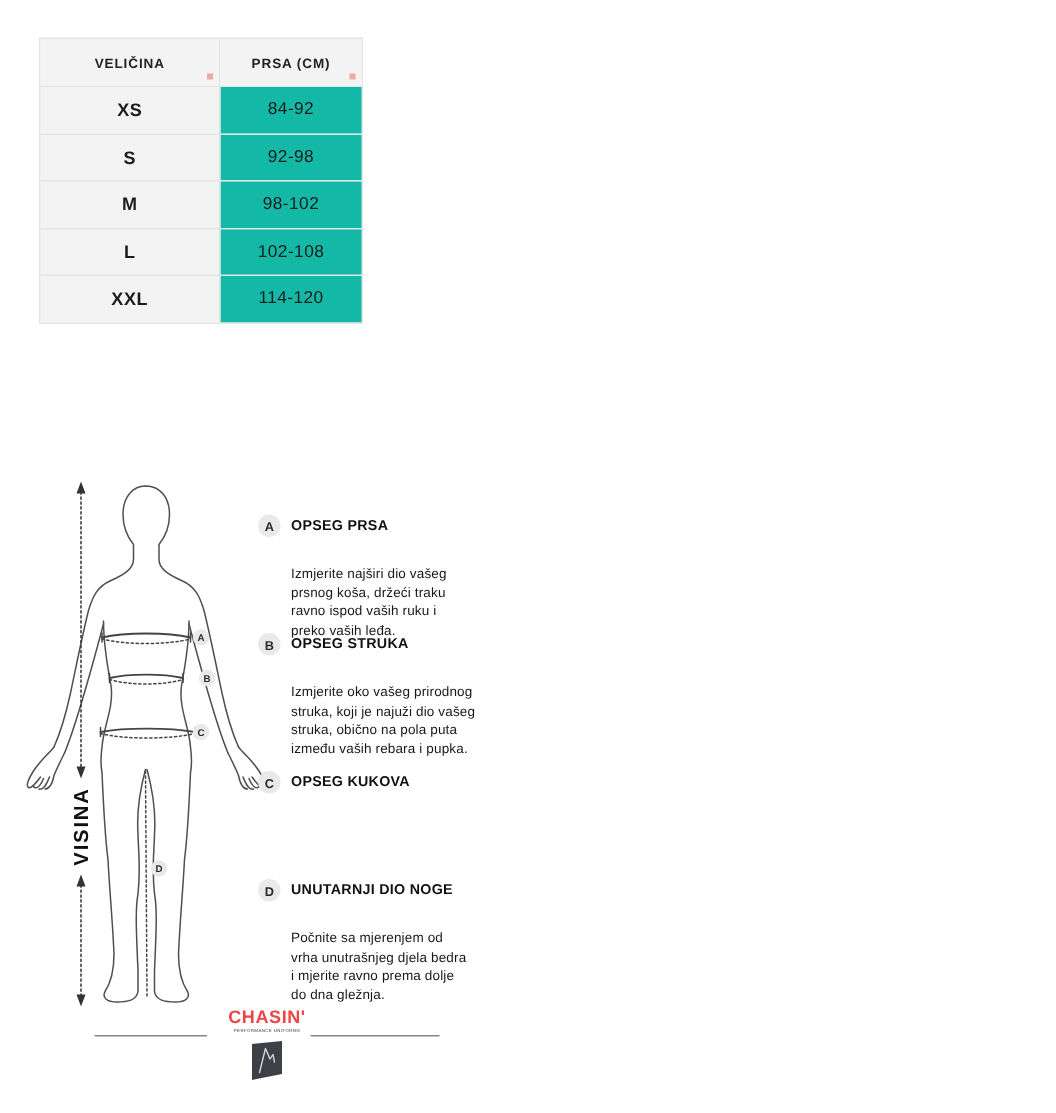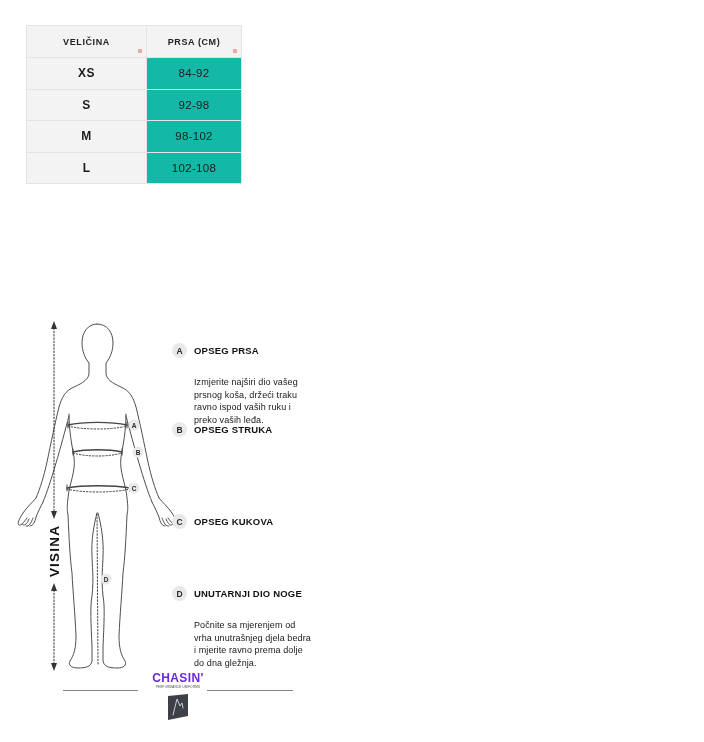--- a/index.html
+++ b/index.html
@@ -44,21 +44,21 @@
   }
   .sec-title { font-size:9.5px; font-weight:700; letter-spacing:.2px; color:#111; }
   .sec-body {
     margin-left:22px; margin-top:18px; font-size:9px; line-height:12.6px;
     color:#181818; white-space:pre-line; letter-spacing:.1px;
   }
   .pos-a { top:343px; } .pos-b { top:422px; } .pos-c { top:514px; } .pos-d { top:586px; }
 
   
   .logo-block { position:absolute; left:108px; top:671px; width:140px; text-align:center; }
-  .logo-name { font-size:12px; font-weight:700; letter-spacing:.4px; color:#6d28d9; }
+  .logo-name { font-size:12px; font-weight:700; letter-spacing:.4px; color:#ef4444; }
   .logo-tagline {
     font-size:4px; transform:scale(.72); transform-origin:center top;
     color:#3a3a3a; letter-spacing:.4px; line-height:4px; margin-top:1px;
   }
   .logo-icon { display:block; margin:3px auto 0; }
   .rule { position:absolute; top:690px; height:1px; background:#858585; }
   .rule-left { left:63px; width:75px; }
   .rule-right { left:207px; width:86px; }
 </style>
 </head>
@@ -90,20 +90,24 @@
       <td class="size-cell">S</td>
       <td class="chest-cell">92-98</td>
     </tr>
     <tr>
       <td class="size-cell">M</td>
       <td class="chest-cell">98-102</td>
     </tr>
     <tr>
       <td class="size-cell">L</td>
       <td class="chest-cell">102-108</td>
+    </tr>
+    <tr>
+      <td class="size-cell">XXL</td>
+      <td class="chest-cell">114-120</td>
     </tr>
   </tbody>
 </table>
 
 <div class="guide">
 
   <svg class="figure-svg" viewBox="0 0 170 370" fill="none" stroke="#4f4f4f" stroke-width="1" stroke-linecap="round" stroke-linejoin="round">
 
     <g>
 
@@ -175,20 +179,24 @@
 prsnog koša, držeći traku
 ravno ispod vaših ruku i
 preko vaših leđa.</p>
   </section>
 
   <section class="guide-section pos-b">
     <div class="sec-head">
       <span class="badge">B</span>
       <h3 class="sec-title">OPSEG STRUKA</h3>
     </div>
+    <p class="sec-body">Izmjerite oko vašeg prirodnog
+struka, koji je najuži dio vašeg
+struka, obično na pola puta
+između vaših rebara i pupka.</p>
   </section>
 
   <section class="guide-section pos-c">
     <div class="sec-head">
       <span class="badge">C</span>
       <h3 class="sec-title">OPSEG KUKOVA</h3>
     </div>
   </section>
 
   <section class="guide-section pos-d">

